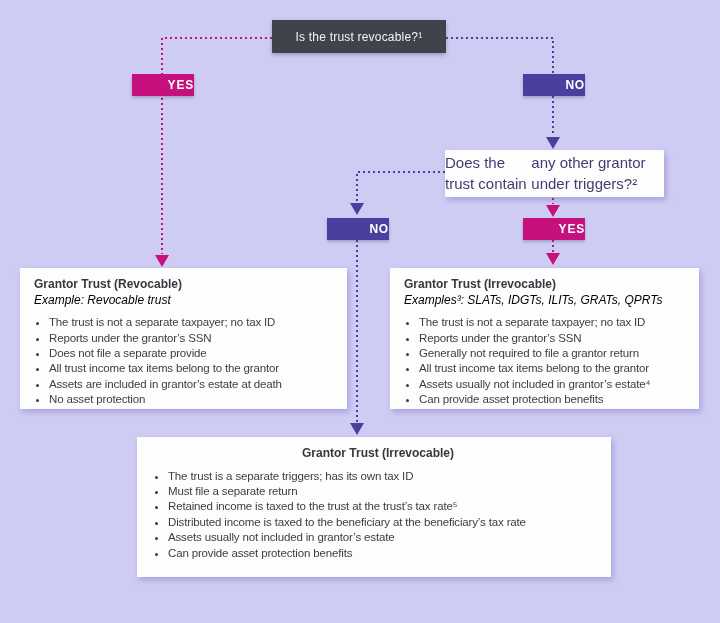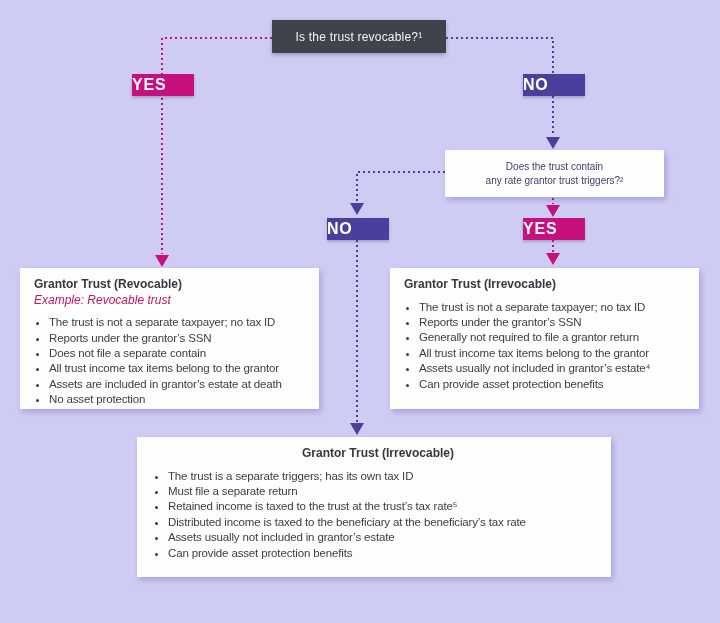--- a/index.html
+++ b/index.html
@@ -2,29 +2,29 @@
 <html><head>
 <meta charset="utf-8">
 <style>
   html,body{margin:0;padding:0;background:#cfccf4;}
   body{font-family:"Liberation Sans",sans-serif;}
   .stage{position:relative;width:720px;height:623px;background:#cfccf4;border-radius:0;overflow:hidden;}
   svg.connectors{position:absolute;left:0;top:0;z-index:1;}
   .node{position:absolute;z-index:2;box-sizing:border-box;}
   .q-dark{background:#3f434b;color:#f4f4f6;display:flex;align-items:center;justify-content:center;
           font-size:12px;letter-spacing:.2px;box-shadow:0 2px 4px rgba(60,55,120,.35);}
-  .tag{display:flex;align-items:center;justify-content:flex-start;color:#fff;font-weight:bold;
-       font-size:16px;letter-spacing:.8px;box-shadow:0 2px 3px rgba(60,55,120,.3);}
+  .tag{display:flex;align-items:center;justify-content:flex-end;color:#fff;font-weight:bold;
+       font-size:12px;letter-spacing:.8px;box-shadow:0 2px 3px rgba(60,55,120,.3);}
   .tag-yes{background:#c6107e;}
   .tag-no{background:#4b3f9e;}
-  .q-white{background:#fdfdfe;color:#463b6e;display:flex;flex-direction:column;align-items:center;
-           justify-content:center;font-size:10px;line-height:1.35;box-shadow:2px 3px 6px rgba(90,80,170,.35);}
+  .q-white{background:#fdfdfe;color:#463b6e;display:flex;flex-direction:row;align-items:center;
+           justify-content:center;font-size:15px;line-height:1.35;box-shadow:2px 3px 6px rgba(90,80,170,.35);}
   .info{background:#fdfdfe;box-shadow:2px 3px 6px rgba(90,80,170,.35);padding:9px 8px 8px 14px;color:#3d3c44;}
   .info .ttl{font-weight:bold;font-size:12px;color:#38373f;line-height:1.3;}
-  .info .ex{font-style:italic;font-size:12px;color:#be185d;line-height:1.3;}
+  .info .ex{font-style:italic;font-size:12px;color:#000000;line-height:1.3;}
   .info ul{margin:7px 0 12px 0;padding-left:15px;}
   .info li{font-size:11.5px;line-height:1.34;letter-spacing:-.15px;}
   .info.centered .ttl,.info.centered .ex{text-align:center;}
   .info.centered{padding-left:16px;}
 </style>
 </head>
 <body>
 
 <div class="stage">
 
@@ -56,46 +56,47 @@
   <div class="node tag tag-yes" style="left:132px;top:74px;width:62px;height:22px;">
     <span>YES</span>
   </div>
 
   <div class="node tag tag-no" style="left:523px;top:74px;width:62px;height:22px;">
     <span>NO</span>
   </div>
 
   <div class="node q-white" style="left:445px;top:150px;width:219px;height:47px;">
     <span>Does the trust contain</span>
-    <span>any rate grantor trust triggers?²</span>
+    <span>any other grantor under triggers?²</span>
   </div>
 
   <div class="node tag tag-no" style="left:327px;top:218px;width:62px;height:22px;">
     <span>NO</span>
   </div>
 
   <div class="node tag tag-yes" style="left:523px;top:218px;width:62px;height:22px;">
     <span>YES</span>
   </div>
 
-  <div class="node info" style="left:20px;top:268px;width:299px;height:141px;">
+  <div class="node info" style="left:20px;top:268px;width:327px;height:141px;">
     <div class="ttl">Grantor Trust (Revocable)</div>
     <div class="ex">Example: Revocable trust</div>
     <ul>
       <li>The trust is not a separate taxpayer; no tax ID</li>
       <li>Reports under the grantor’s SSN</li>
-      <li>Does not file a separate contain</li>
+      <li>Does not file a separate provide</li>
       <li>All trust income tax items belong to the grantor</li>
       <li>Assets are included in grantor’s estate at death</li>
       <li>No asset protection</li>
     </ul>
   </div>
 
   <div class="node info" style="left:390px;top:268px;width:309px;height:141px;">
     <div class="ttl">Grantor Trust (Irrevocable)</div>
+    <div class="ex">Examples³: SLATs, IDGTs, ILITs, GRATs, QPRTs</div>
     <ul>
       <li>The trust is not a separate taxpayer; no tax ID</li>
       <li>Reports under the grantor’s SSN</li>
       <li>Generally not required to file a grantor return</li>
       <li>All trust income tax items belong to the grantor</li>
       <li>Assets usually not included in grantor’s estate⁴</li>
       <li>Can provide asset protection benefits</li>
     </ul>
   </div>
 

